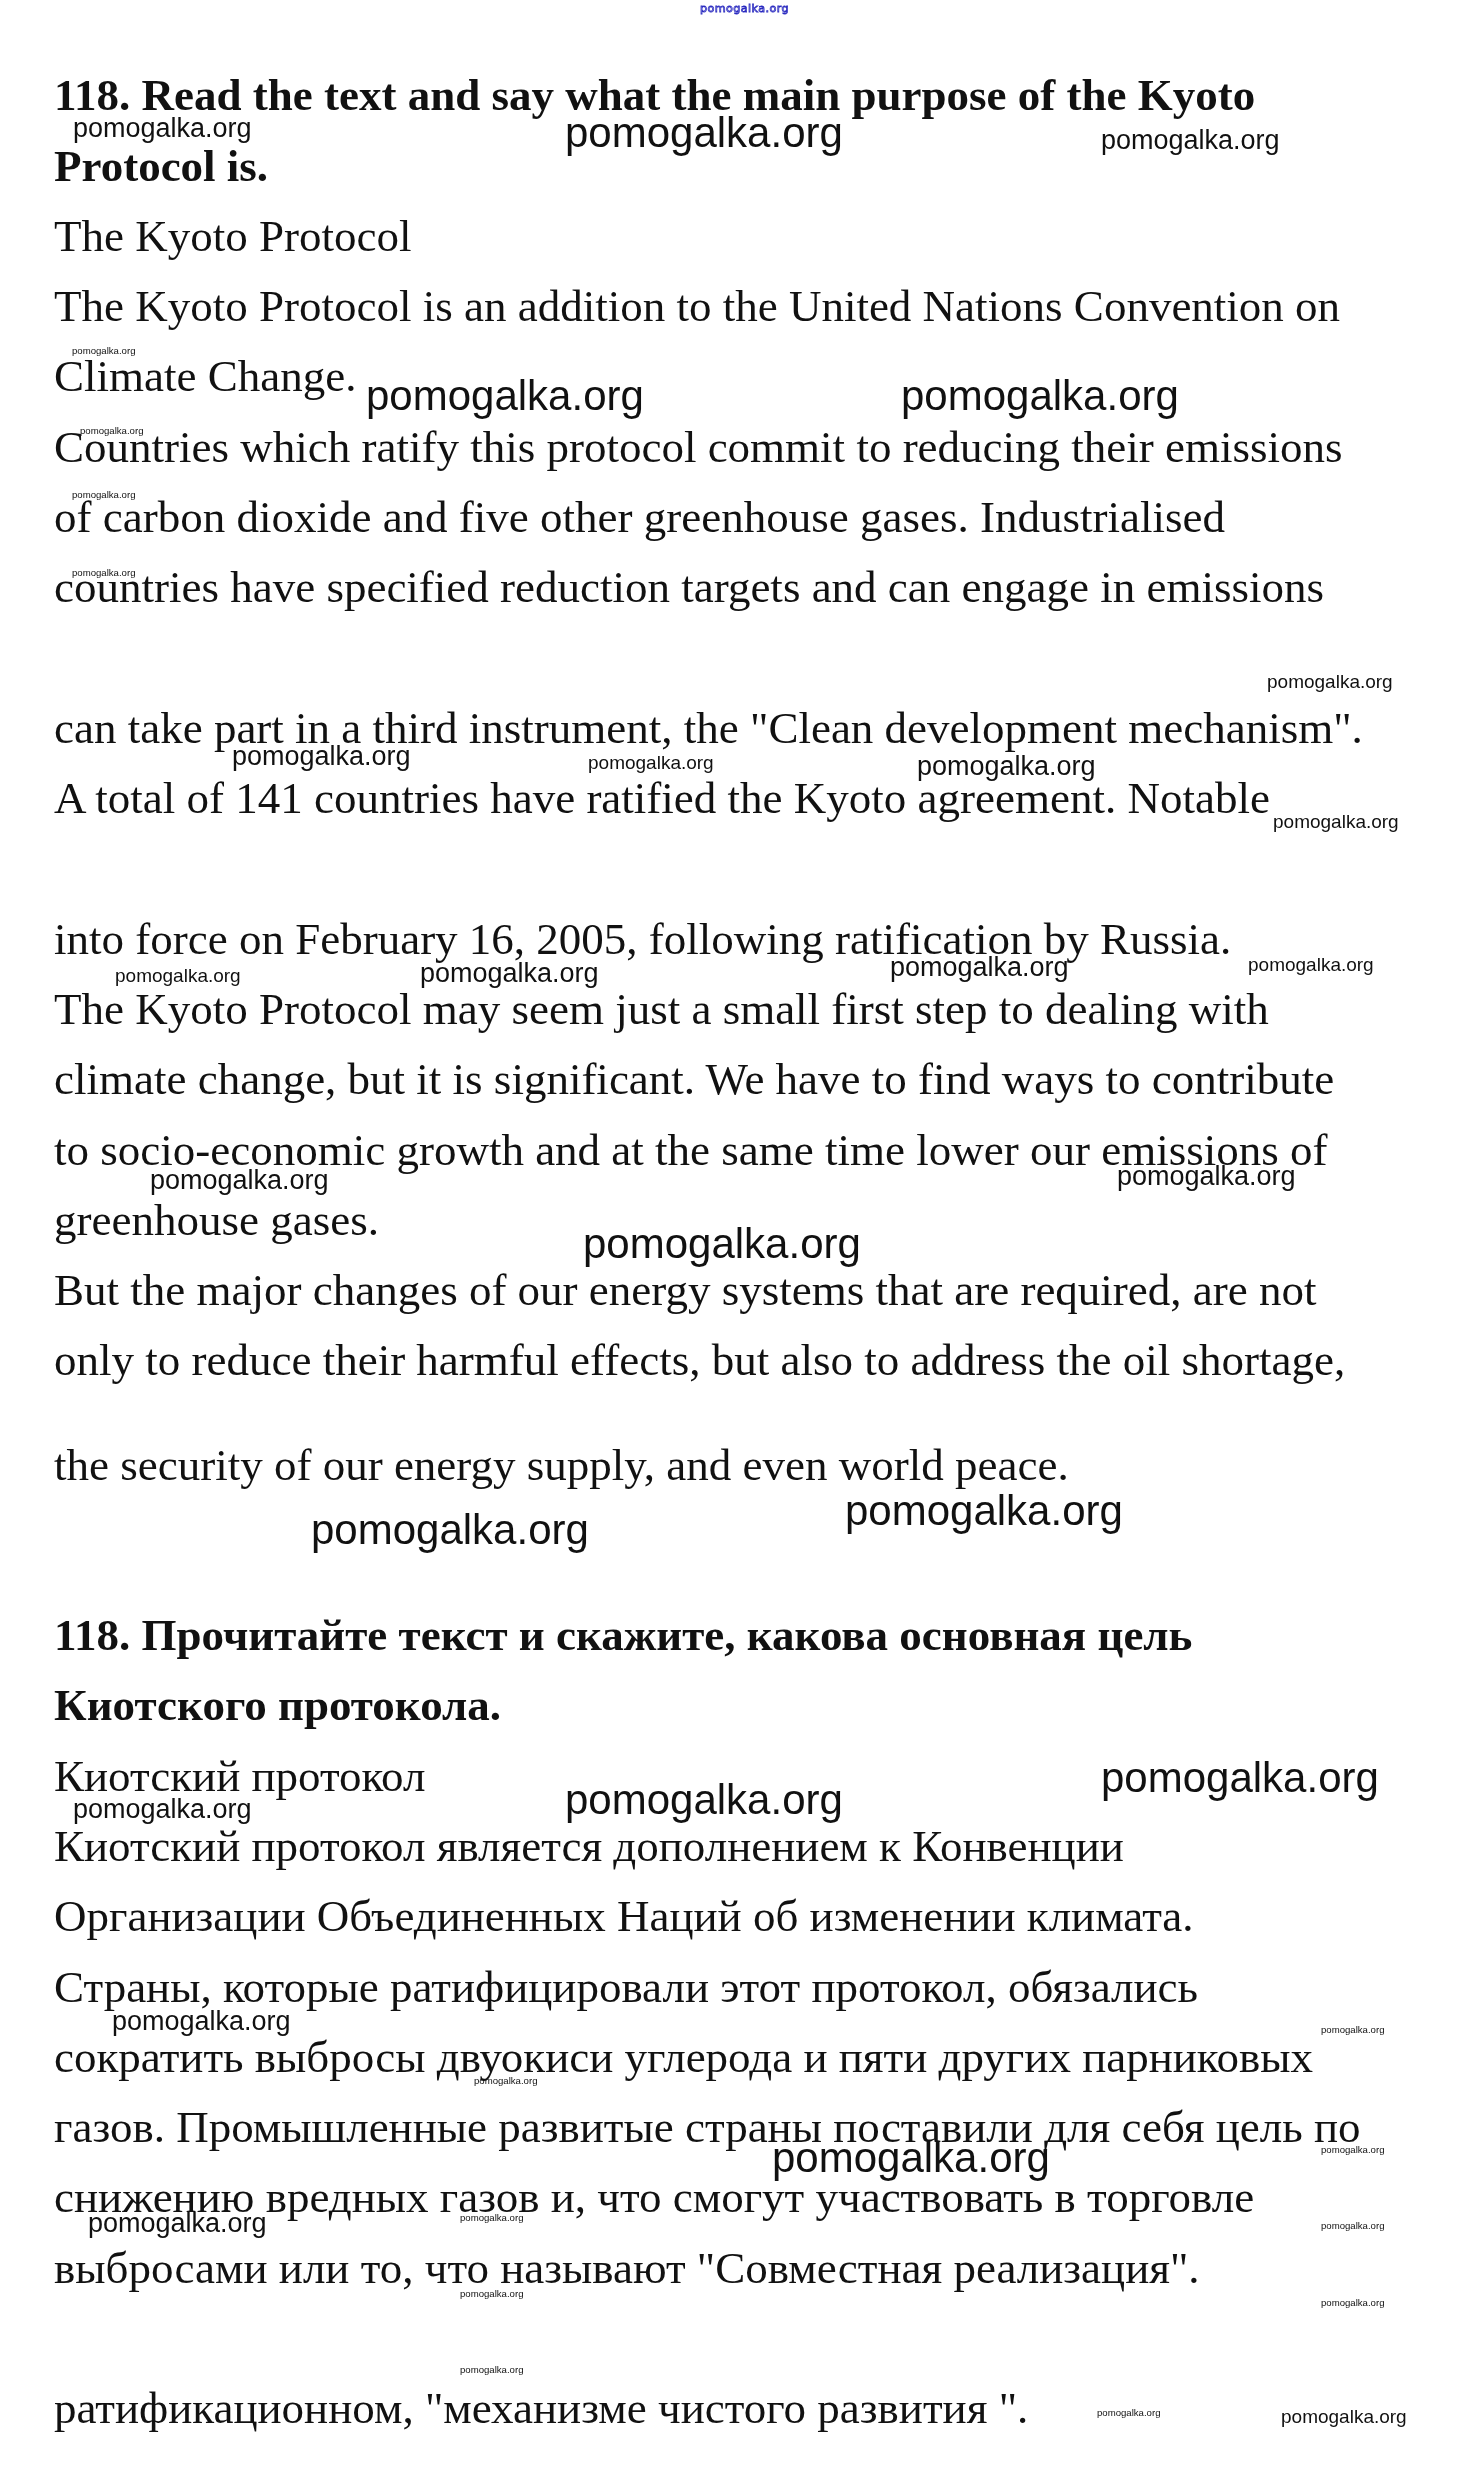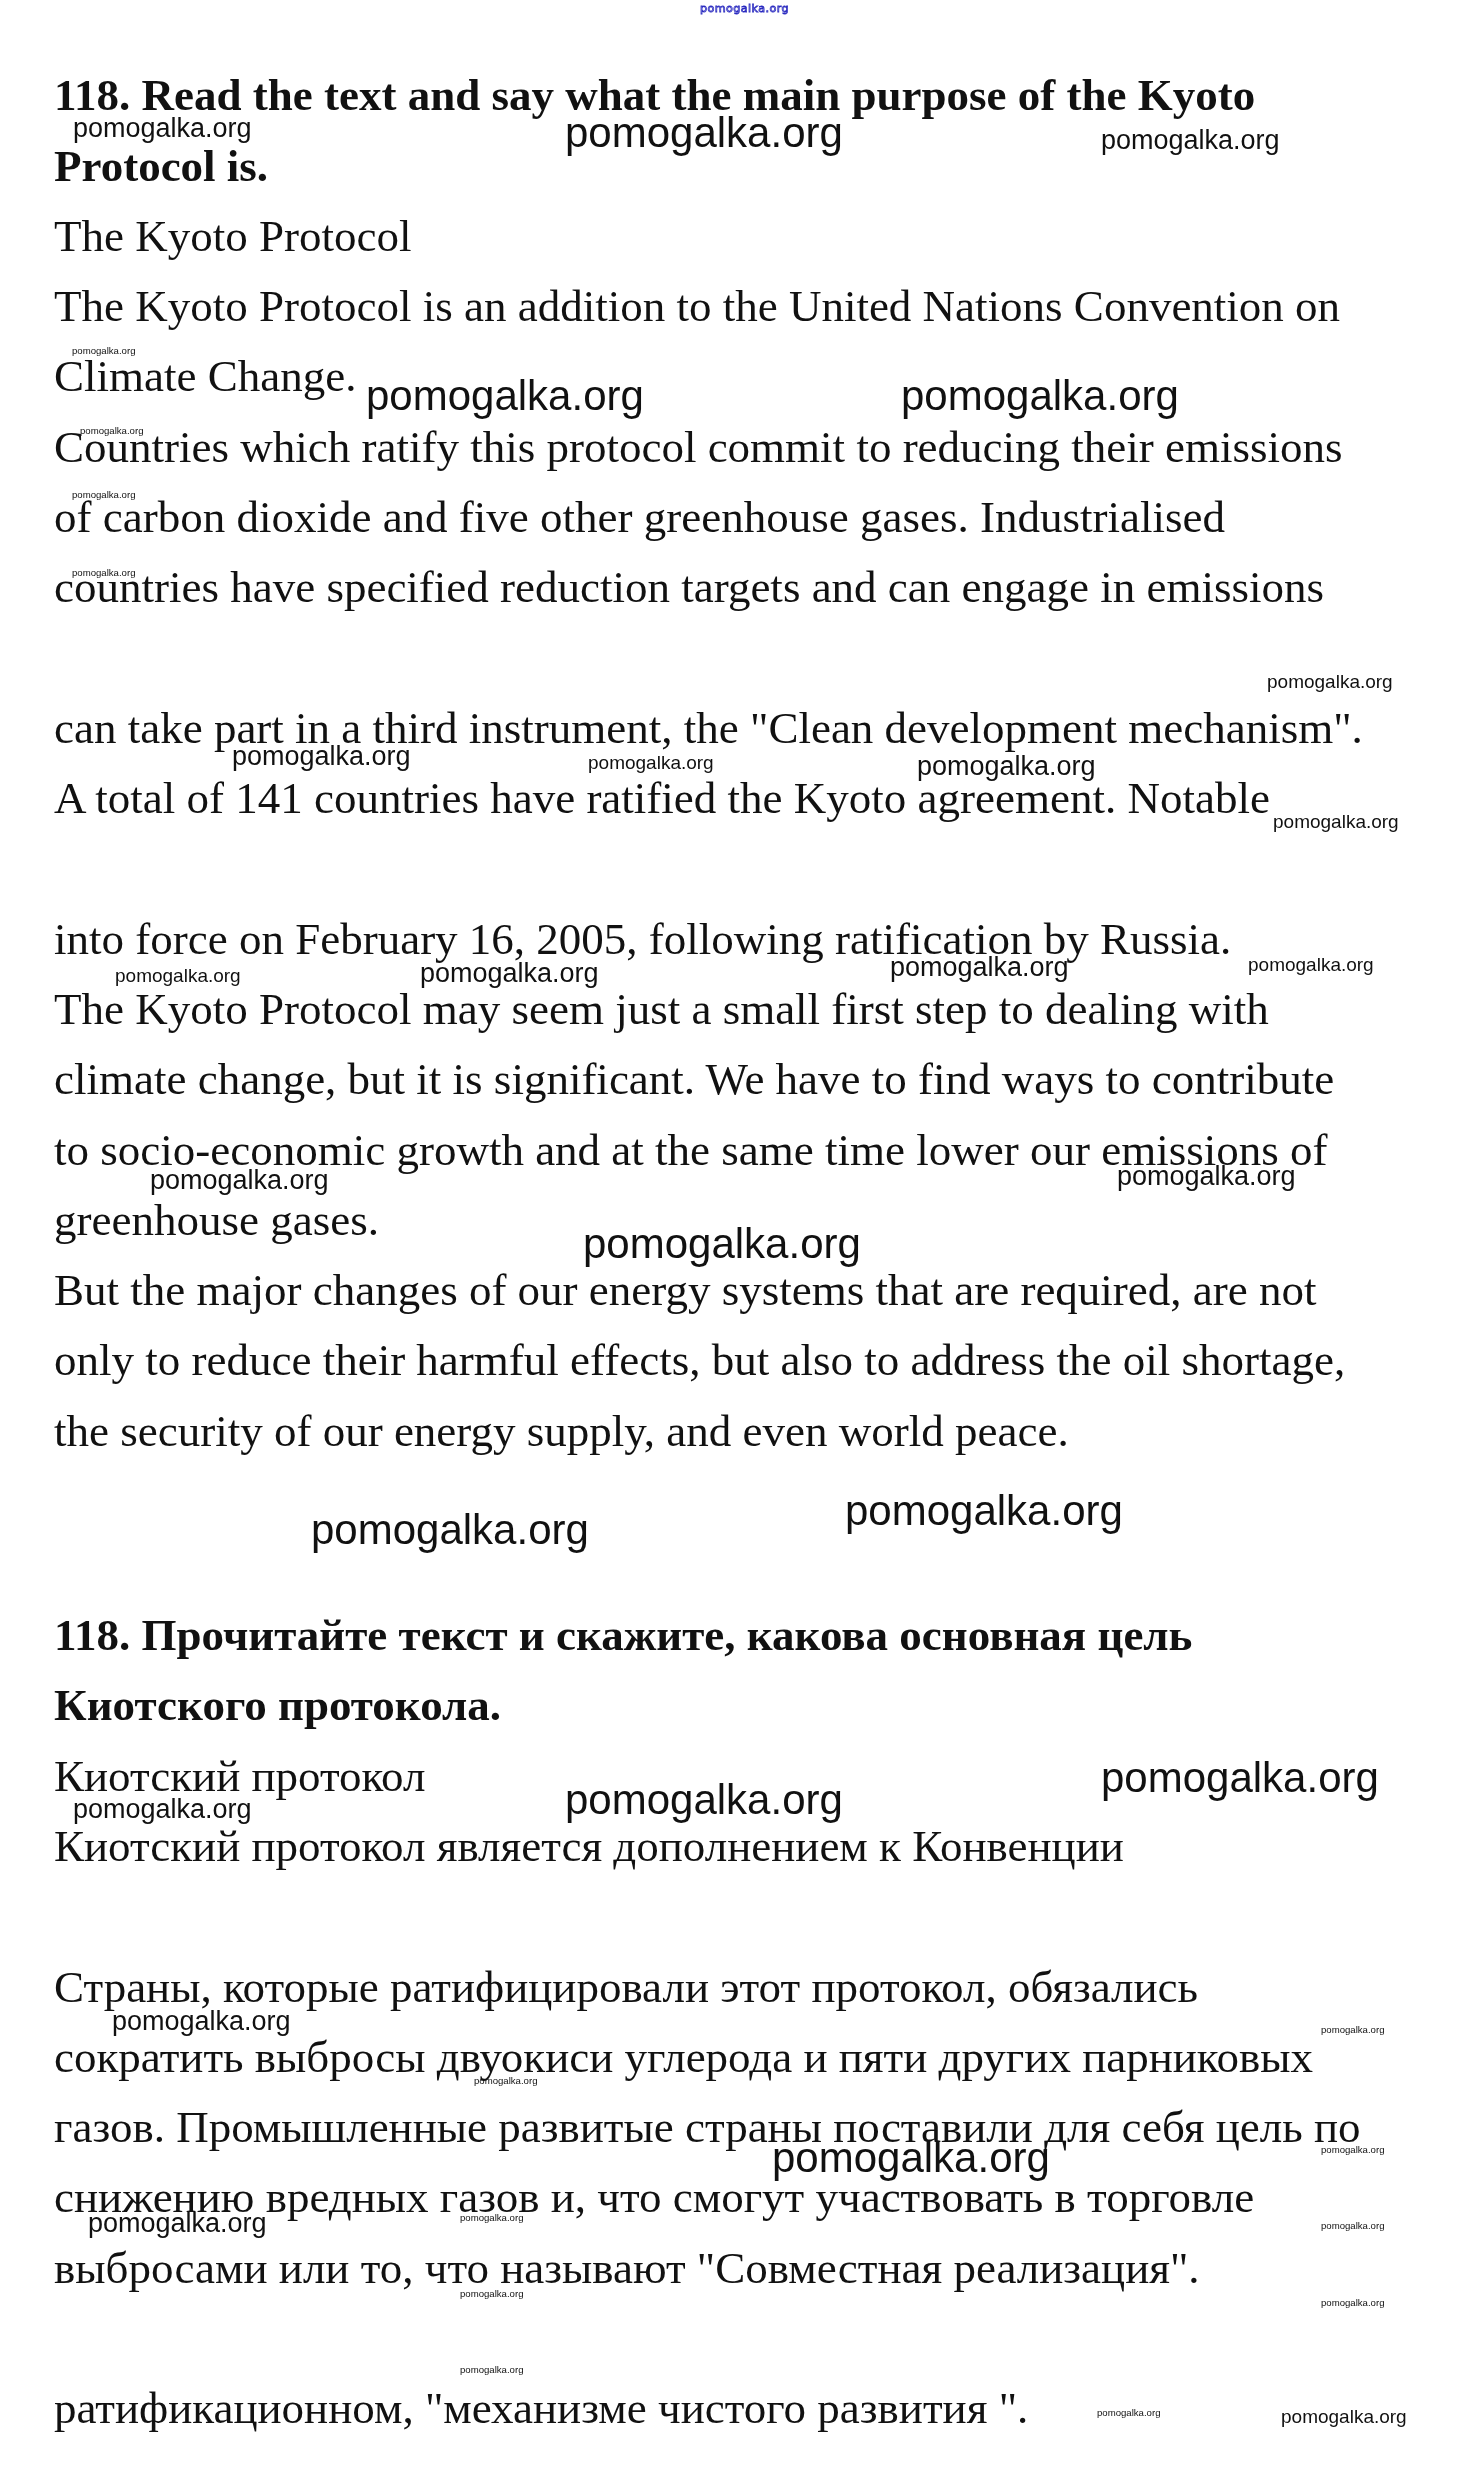--- a/index.html
+++ b/index.html
@@ -41,26 +41,27 @@
   <div class="line" style="top:562px">countries have specified reduction targets and can engage in emissions</div>
   <div class="line" style="top:703px">can take part in a third instrument, the "Clean development mechanism".</div>
   <div class="line" style="top:773px">A total of 141 countries have ratified the Kyoto agreement. Notable</div>
   <div class="line" style="top:914px">into force on February 16, 2005, following ratification by Russia.</div>
   <div class="line" style="top:984px">The Kyoto Protocol may seem just a small first step to dealing with</div>
   <div class="line" style="top:1054px">climate change, but it is significant. We have to find ways to contribute</div>
   <div class="line" style="top:1125px">to socio-economic growth and at the same time lower our emissions of</div>
   <div class="line" style="top:1195px">greenhouse gases.</div>
   <div class="line" style="top:1265px">But the major changes of our energy systems that are required, are not</div>
   <div class="line" style="top:1335px">only to reduce their harmful effects, but also to address the oil shortage,</div>
-  <div class="line" style="top:1406px">the security of our energy supply, and even world peace.</div>
+  <div class="line" style="top:1440px">the security of our energy supply, and even world peace.</div>
 
   <div class="line bold" style="top:1610px">118. Прочитайте текст и скажите, какова основная цель</div>
   <div class="line bold" style="top:1680px">Киотского протокола.</div>
   <div class="line" style="top:1751px">Киотский протокол</div>
   <div class="line" style="top:1821px">Киотский протокол является дополнением к Конвенции</div>
+  <div class="line" style="top:1891px">Организации Объединенных Наций об изменении климата.</div>
   <div class="line" style="top:1962px">Страны, которые ратифицировали этот протокол, обязались</div>
   <div class="line" style="top:2032px">сократить выбросы двуокиси углерода и пяти других парниковых</div>
   <div class="line" style="top:2102px">газов. Промышленные развитые страны поставили для себя цель по</div>
   <div class="line" style="top:2172px">снижению вредных газов и, что смогут участвовать в торговле</div>
   <div class="line" style="top:2243px">выбросами или то, что называют "Совместная реализация".</div>
   <div class="line" style="top:2383px">ратификационном, "механизме чистого развития ".</div>
 
   <div class="wm m" style="left:73px;top:113px">pomogalka.org</div>
   <div class="wm l" style="left:565px;top:109px">pomogalka.org</div>
   <div class="wm m" style="left:1101px;top:125px">pomogalka.org</div>

